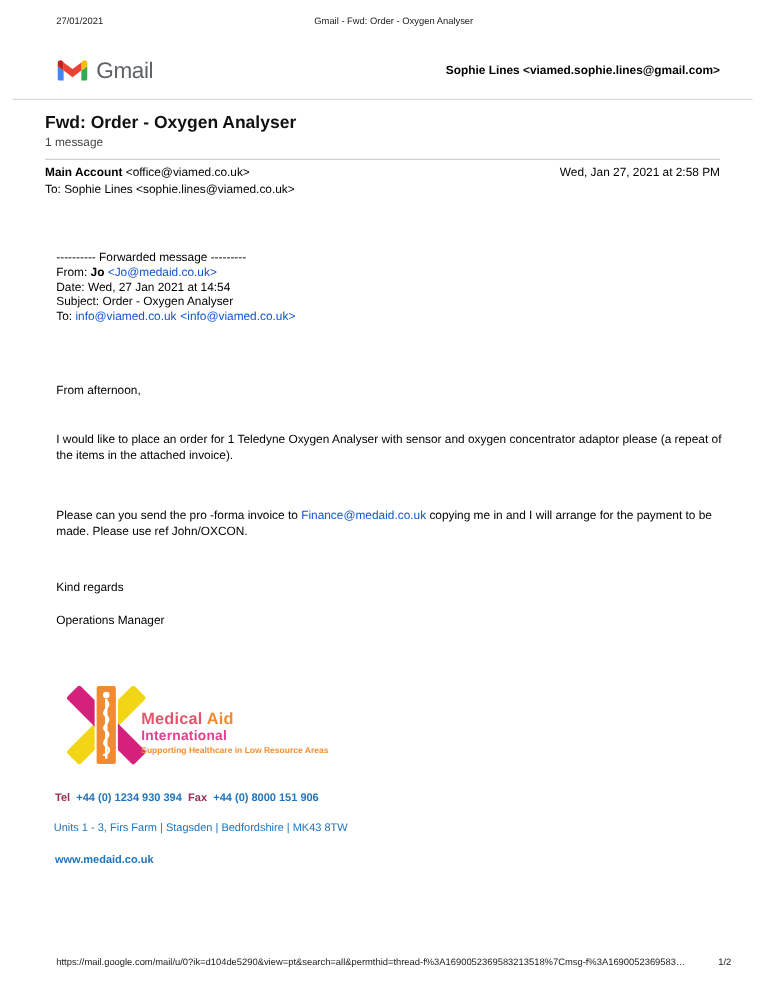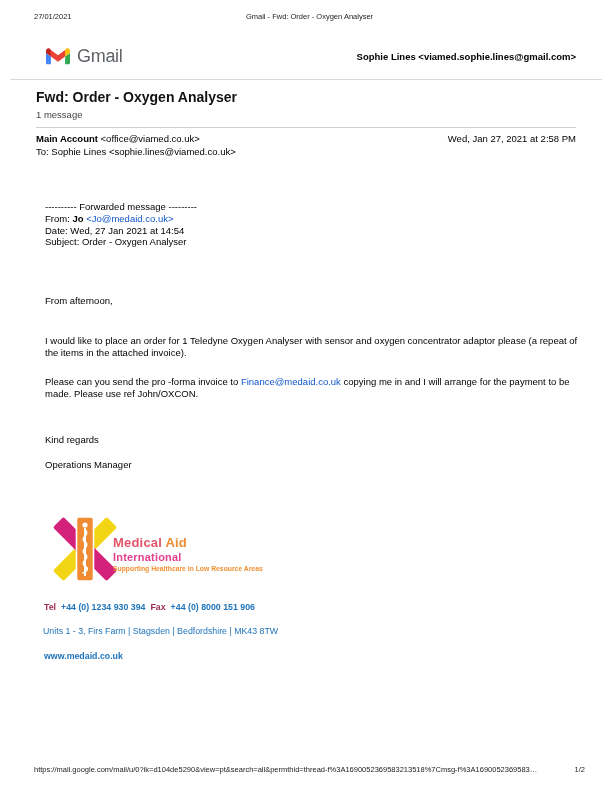--- a/index.html
+++ b/index.html
@@ -7,21 +7,21 @@
   .page {
     position:relative;
     width:612px; height:792px;
     background:#ffffff;
     font-family:"Liberation Sans", sans-serif;
     color:#000;
     overflow:hidden;
   }
   
   .print-bar {
-    position:absolute; left:34px; right:27px;
+    position:absolute; left:45px; right:27px;
     font-size:7.5px; color:#222;
   }
   .print-header { top:12px; height:10px; }
   .print-header .ph-date { position:absolute; left:0; top:0; }
   .print-header .ph-title { position:absolute; left:0; right:0; text-align:center; top:0; }
   .print-footer { top:765px; display:flex; justify-content:space-between; }
   .print-footer .pf-url { max-width:545px; white-space:nowrap; overflow:hidden; }
   
   .content { position:absolute; left:36px; right:36px; top:0; }
   .gmail-row {
@@ -44,21 +44,21 @@
   .msg-header { margin-top:5px; display:flex; justify-content:space-between; font-size:9.5px; line-height:12.5px; }
   .msg-header .bold { font-weight:bold; }
   .msg-date { font-size:9.5px; white-space:nowrap; }
   a.lnk { color:#1155cc; text-decoration:none; cursor:pointer; }
   .email-body { margin-left:9px; width:534px; font-size:9.5px; line-height:12.5px; color:#000; }
   .fwd-block { margin-top:43px; }
   .fwd-block div { line-height:11.8px; }
   .sp-l { margin-left:3px; }
   .greeting  { margin-top:47px; }
   .para1 { margin-top:27px; }
-  .para2 { margin-top:16px; }
+  .para2 { margin-top:36px; }
   .para3 { margin-top:27px; }
   .signoff { margin-top:33px; }
   .sender-name { margin-top:24px; }
   .sender-title { margin-top:13px; }
   
   .sig-logo { margin-top:43px; margin-left:9px; display:flex; align-items:center; }
   .sig-logo svg.star { width:80px; height:68px; display:block; }
   .sig-text { margin-left:-12px; padding-top:10px; }
   .sig-line1 { font-size:13px; font-weight:bold; letter-spacing:0.2px; }
   .sig-line2 { font-size:11px; font-weight:bold; margin-top:1px; letter-spacing:0.2px; }
@@ -121,20 +121,23 @@
     <div class="email-body">
 
       <div class="fwd-block">
         <div>---------- Forwarded message ---------</div>
         <div>
           <span>From: </span><span class="bold" style="font-weight:bold">Jo</span>
           <a class="lnk">&lt;Jo@medaid.co.uk&gt;</a>
         </div>
         <div>Date: Wed, 27 Jan 2021 at 14:54</div>
         <div>Subject: Order - Oxygen Analyser</div>
+        <div>
+          <span>To: </span><a class="lnk">info@viamed.co.uk</a><a class="lnk sp-l">&lt;info@viamed.co.uk&gt;</a>
+        </div>
       </div>
 
       <div class="greeting">From afternoon,</div>
 
       <div class="para1">I would like to place an order for 1 Teledyne Oxygen Analyser with sensor and oxygen concentrator adaptor please (a repeat of the items in the attached invoice).</div>
 
       <div class="para2">
         <span>Please can you send the pro -forma invoice to </span><a class="lnk">Finance@medaid.co.uk</a><span> copying me in and I will arrange for the payment to be made. Please use ref John/OXCON.</span>
       </div>
 

